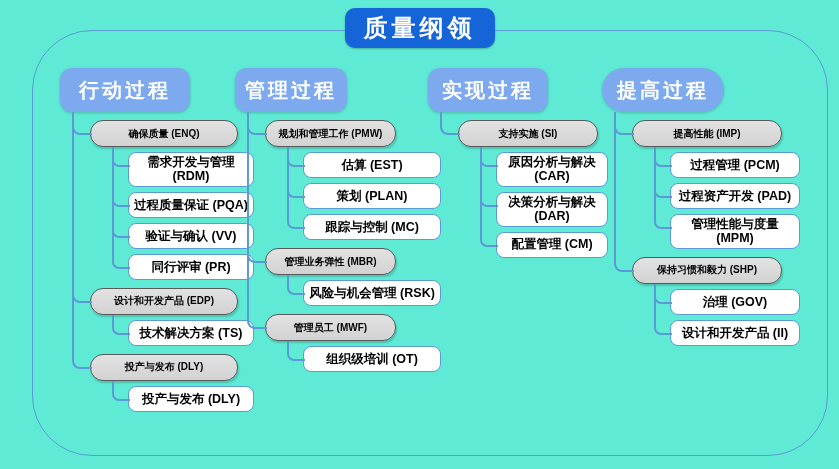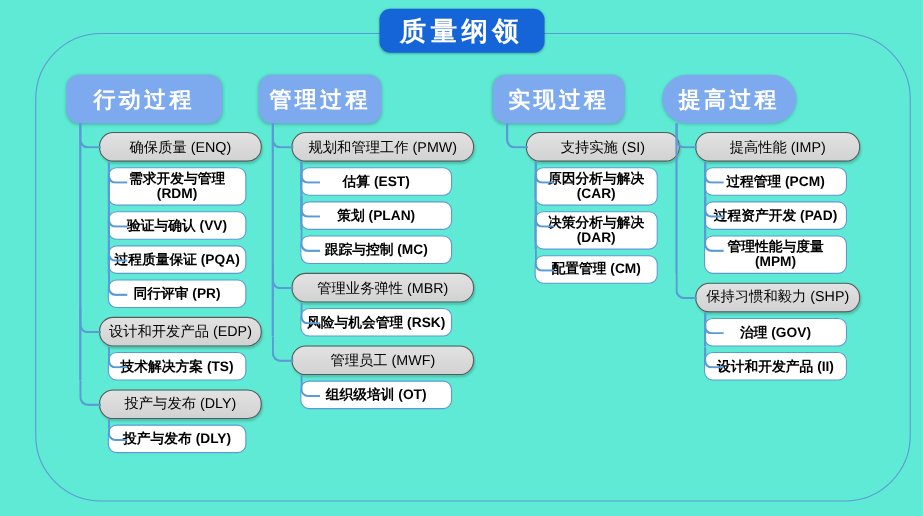--- a/index.html
+++ b/index.html
@@ -23,51 +23,51 @@
   #title{position:absolute;left:50%;top:8px;transform:translateX(-50%);
     min-width:150px;height:40px;background:var(--title-bg);border-radius:10px;
     color:#ffffff;font-size:24px;font-weight:bold;letter-spacing:4px;
     display:flex;align-items:center;justify-content:center;padding:0 14px;z-index:5;
     box-shadow:0 1px 2px rgba(0,0,0,.25);}
 
   
   .column{position:absolute;top:68px;z-index:2;}
   .col-0{left:60px;}
   .col-1{left:235px;}
-  .col-2{left:448px;}
+  .col-2{left:428px;}
   .col-3{left:602px;}
 
   .hdr{height:44px;background:var(--header-bg);border-radius:12px;color:#ffffff;
     font-size:20px;font-weight:bold;letter-spacing:3px;display:flex;align-items:center;
     justify-content:center;box-shadow:0 1px 3px rgba(0,0,0,.2);}
-  .col-0 .hdr{width:142px;}
+  .col-0 .hdr{width:130px;}
   .col-1 .hdr{width:112px;}
   .col-2 .hdr{width:120px;}
   .col-3 .hdr{width:122px;border-radius:22px;}
 
   .groups{position:relative;margin-left:12px;}
   .group{position:relative;padding-left:18px;padding-top:8px;}
   .group::before{content:'';position:absolute;left:0;top:0;width:18px;height:21px;
     border-left:2px solid var(--connector);border-bottom:2px solid var(--connector);
     border-bottom-left-radius:8px;}
   .group:not(:last-child)::after{content:'';position:absolute;left:0;top:0;height:100%;
     border-left:2px solid var(--connector);}
 
   .gray{height:27px;background:var(--gray-fill);
     background:linear-gradient(#e2e2e2,#d2d2d2);
     border:1.5px solid var(--gray-border);border-radius:13px;
-    font-size:13px;font-weight:normal;color:#000;display:flex;align-items:center;
+    font-size:10px;font-weight:bold;color:#000;display:flex;align-items:center;
     justify-content:center;white-space:nowrap;box-shadow:1px 2px 2px rgba(0,0,0,.18);}
   .col-0 .gray{width:148px;}
-  .col-1 .gray{width:166px;}
+  .col-1 .gray{width:131px;}
   .col-2 .gray{width:140px;}
   .col-3 .gray{width:150px;}
 
   .children{position:relative;margin-left:8px;}
-  .child{position:relative;padding-top:5px;}
+  .child{position:relative;padding-left:16px;padding-top:5px;margin-left:14px;}
   .child::before{content:'';position:absolute;left:0;top:0;width:16px;height:18px;
     border-left:2px solid var(--connector);border-bottom:2px solid var(--connector);
     border-bottom-left-radius:7px;}
   .child:not(:last-child)::after{content:'';position:absolute;left:0;top:0;height:100%;
     border-left:2px solid var(--connector);}
 
   .white{min-height:26px;background:#ffffff;border:1.5px solid var(--white-border);
     border-radius:8px;font-size:12.5px;font-weight:bold;color:#000;
     display:flex;align-items:center;justify-content:center;text-align:center;
     white-space:pre-line;line-height:1.15;padding:2px 2px;}
@@ -86,24 +86,24 @@
       <div class="column col-0">
         <div class="hdr">行动过程</div>
         <div class="groups">
           <div class="group">
             <div class="gray">确保质量 (ENQ)</div>
             <div class="children">
               <div class="child">
                 <div class="white">需求开发与管理 (RDM)</div>
               </div>
               <div class="child">
+                <div class="white">过程质量保证 (PQA)</div>
+              </div>
+              <div class="child">
                 <div class="white">验证与确认 (VV)</div>
-              </div>
-              <div class="child">
-                <div class="white">过程质量保证 (PQA)</div>
               </div>
               <div class="child">
                 <div class="white">同行评审 (PR)</div>
               </div>
             </div>
           </div>
           <div class="group">
             <div class="gray">设计和开发产品 (EDP)</div>
             <div class="children">
               <div class="child">

